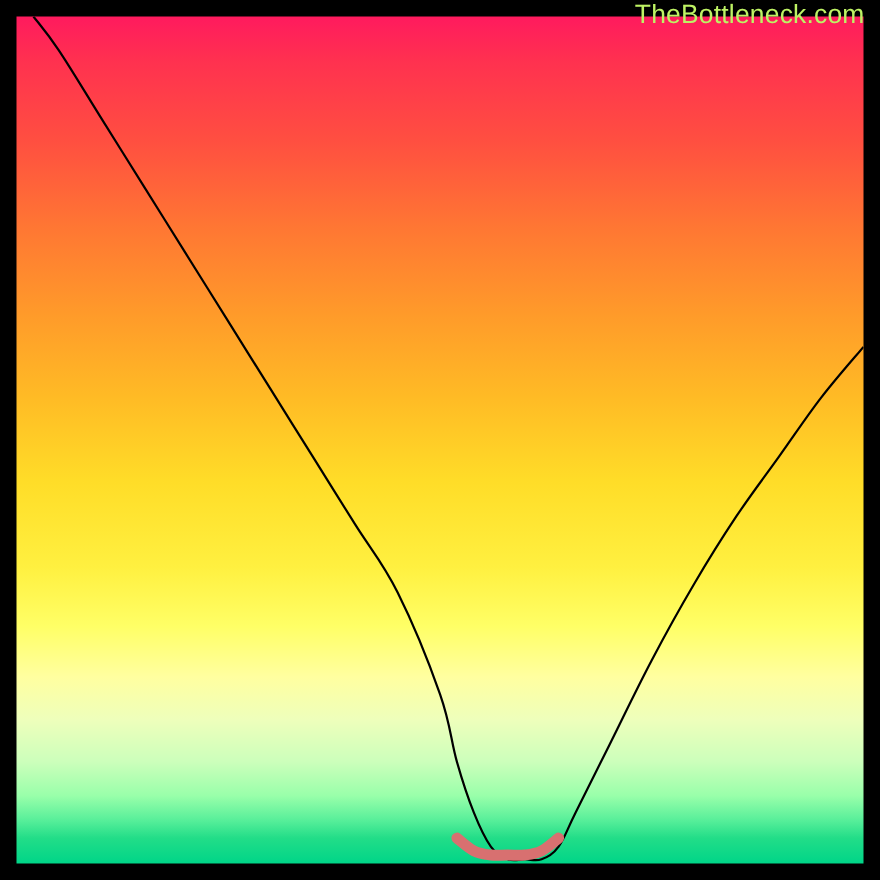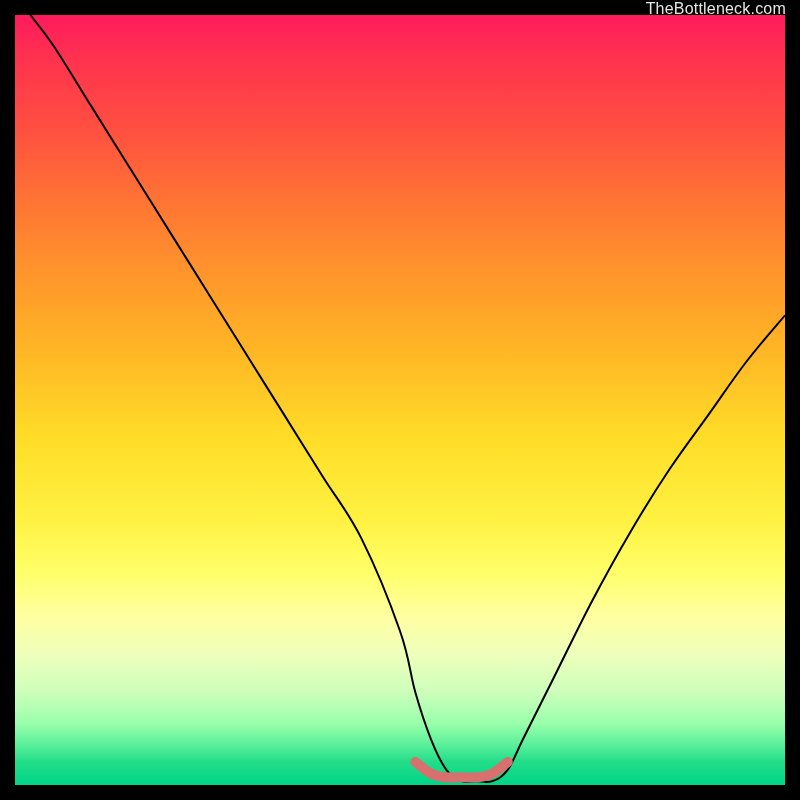--- a/index.html
+++ b/index.html
@@ -39,23 +39,23 @@
       #99ffaa 92%,
       #55ee99 95%,
       #22dd88 97%,
       #00d588 100%);
   }
   .watermark {
     position: absolute;
     top: 0px;
     right: 14px;
     font-family: Arial, Helvetica, sans-serif;
-    font-size: 16px;
+    font-size: 24px;
     font-weight: 500;
-    color: #e5e5e5;
+    color: #bef264;
     z-index: 10;
     letter-spacing: 0.2px;
   }
   svg.curve {
     position: absolute;
     left: 15px;
     top: 15px;
     width: 770px;
     height: 770px;
     z-index: 5;

